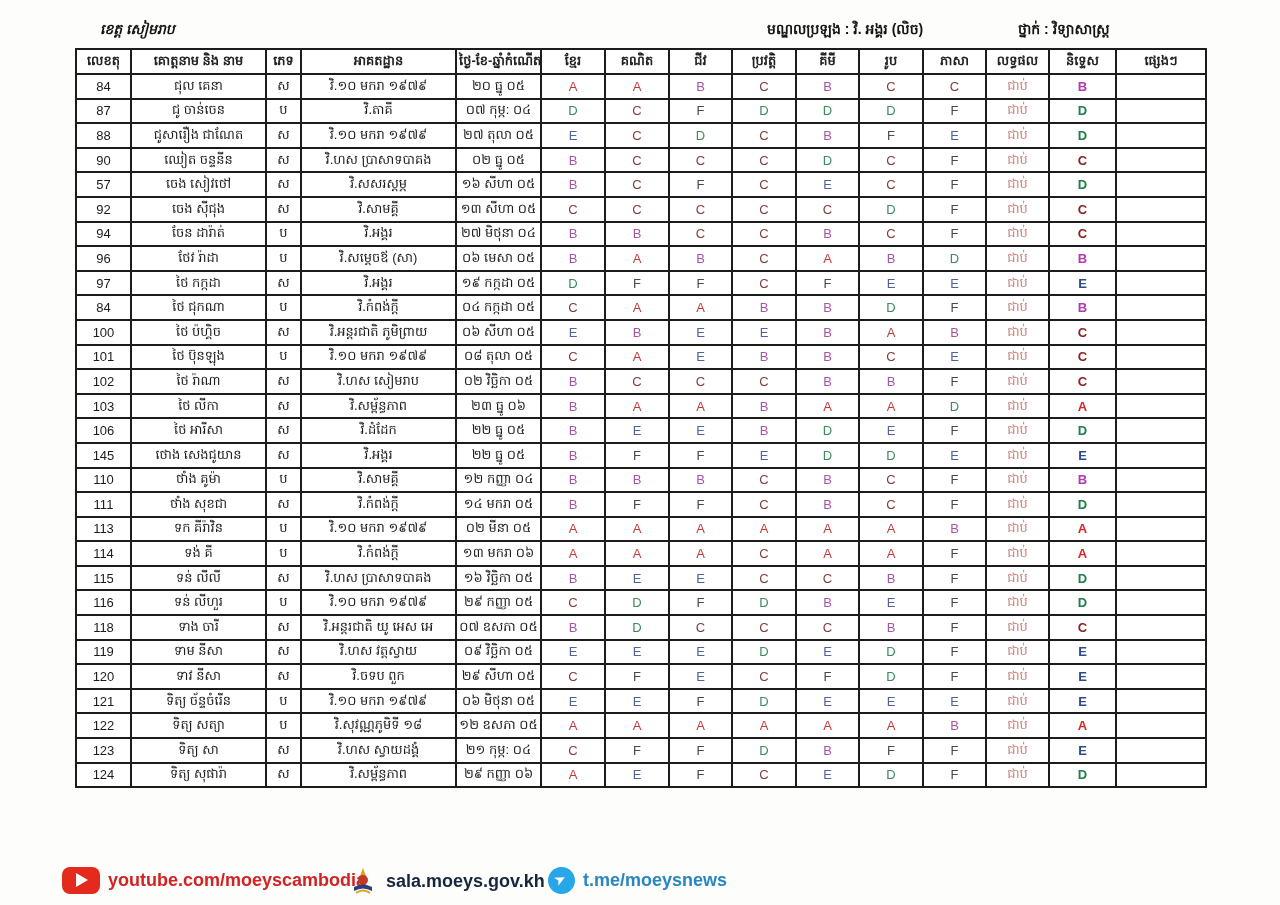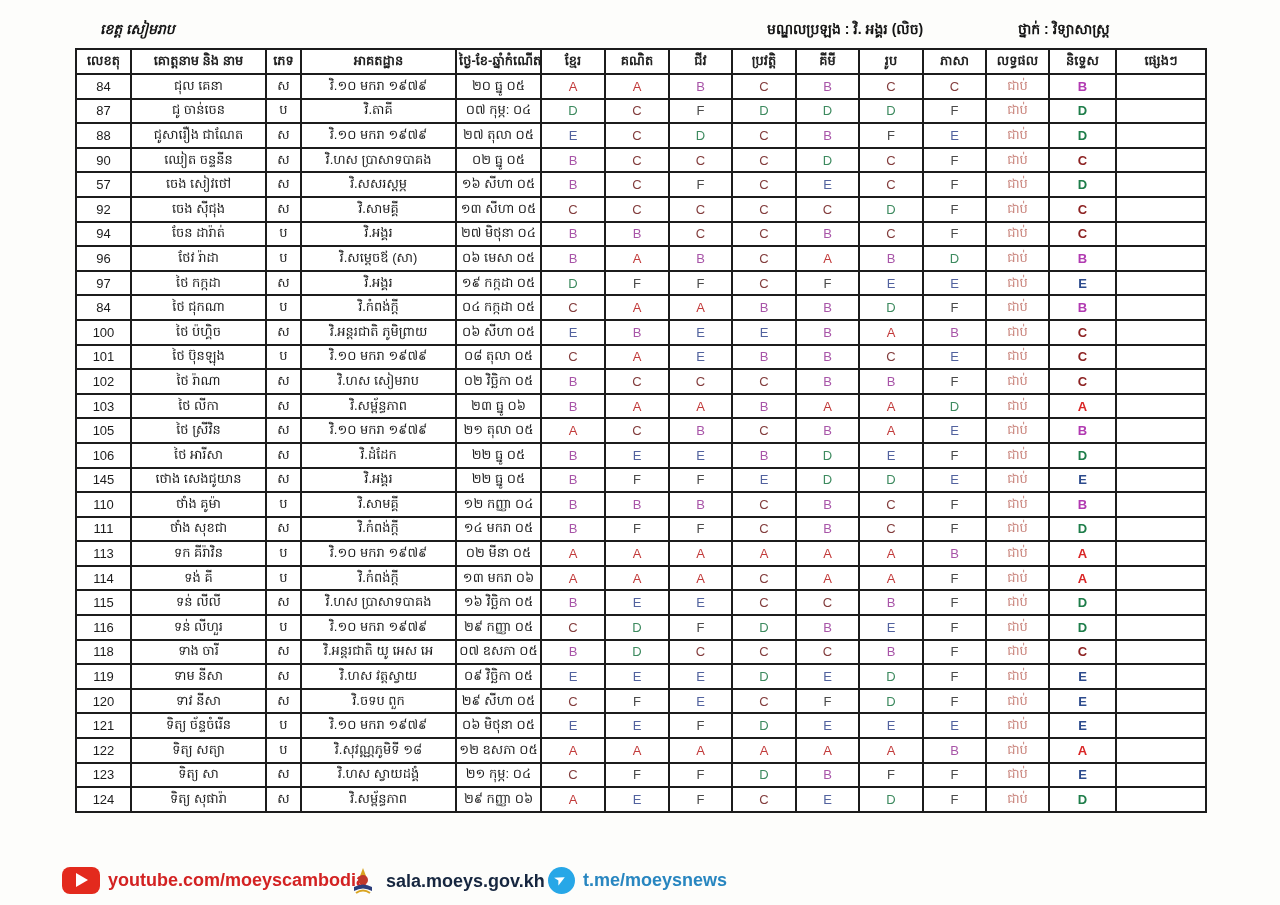--- a/index.html
+++ b/index.html
@@ -332,37 +332,20 @@
           <td class="c-grade" style="color: rgb(194, 59, 59);">A</td>
           <td class="c-grade" style="color: rgb(168, 85, 168);">B</td>
           <td class="c-grade" style="color: rgb(194, 59, 59);">A</td>
           <td class="c-grade" style="color: rgb(194, 59, 59);">A</td>
           <td class="c-grade" style="color: rgb(61, 138, 95);">D</td>
           <td class="c-result" style="color: rgb(201, 131, 123);">ជាប់</td>
           <td class="c-mention" style="color: rgb(217, 37, 37);">A</td>
           <td class="c-other"></td>
         </tr>
         <tr>
-          <td class="c-seat">105</td>
-          <td class="c-name">ថៃ ស្រីវិន</td>
-          <td class="c-gender">ស</td>
-          <td class="c-school">វិ.១០ មករា ១៩៧៩</td>
-          <td class="c-dob">២១ តុលា ០៥</td>
-          <td class="c-grade" style="color: rgb(194, 59, 59);">A</td>
-          <td class="c-grade" style="color: rgb(130, 60, 60);">C</td>
-          <td class="c-grade" style="color: rgb(168, 85, 168);">B</td>
-          <td class="c-grade" style="color: rgb(130, 60, 60);">C</td>
-          <td class="c-grade" style="color: rgb(168, 85, 168);">B</td>
-          <td class="c-grade" style="color: rgb(194, 59, 59);">A</td>
-          <td class="c-grade" style="color: rgb(82, 98, 158);">E</td>
-          <td class="c-result" style="color: rgb(201, 131, 123);">ជាប់</td>
-          <td class="c-mention" style="color: rgb(177, 58, 177);">B</td>
-          <td class="c-other"></td>
-        </tr>
-        <tr>
           <td class="c-seat">106</td>
           <td class="c-name">ថៃ អារីសា</td>
           <td class="c-gender">ស</td>
           <td class="c-school">វិ.ដំដែក</td>
           <td class="c-dob">២២ ធ្នូ ០៥</td>
           <td class="c-grade" style="color: rgb(168, 85, 168);">B</td>
           <td class="c-grade" style="color: rgb(82, 98, 158);">E</td>
           <td class="c-grade" style="color: rgb(82, 98, 158);">E</td>
           <td class="c-grade" style="color: rgb(168, 85, 168);">B</td>
           <td class="c-grade" style="color: rgb(61, 138, 95);">D</td>

